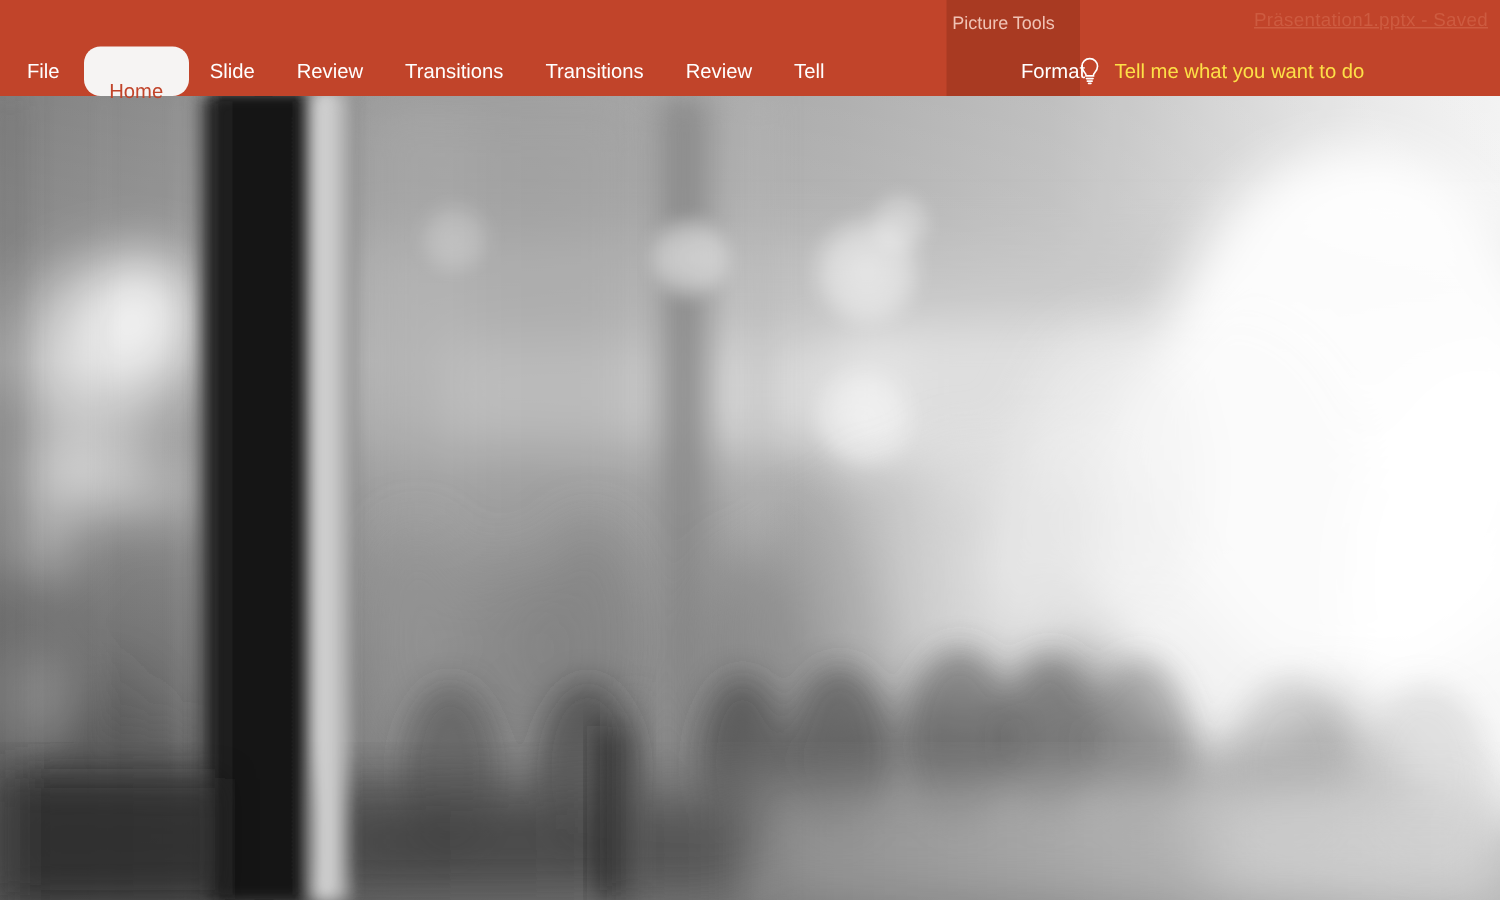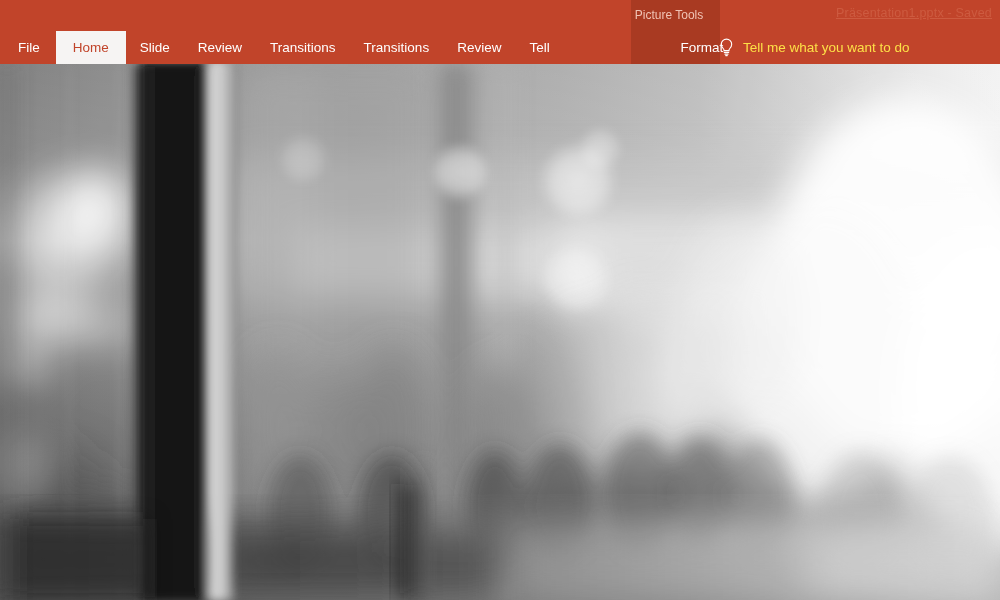--- a/index.html
+++ b/index.html
@@ -88,21 +88,22 @@
     font-size: 13.5px;
     color: #ffffff;
     white-space: nowrap;
     cursor: default;
     text-align: center;
   }
   .tab.file { padding: 0 16px 0 18px; }
   .tab.active {
     background: #f6f4f3;
     color: #c1442a;
-    padding: 0 17px;
+    padding: 13px 17px;
+    border-radius: 11px;
   }
 
   
   .tellme {
     position: absolute;
     left: 719px; top: 31px;
     height: 33px;
     display: flex;
     align-items: center;
     gap: 9px;

